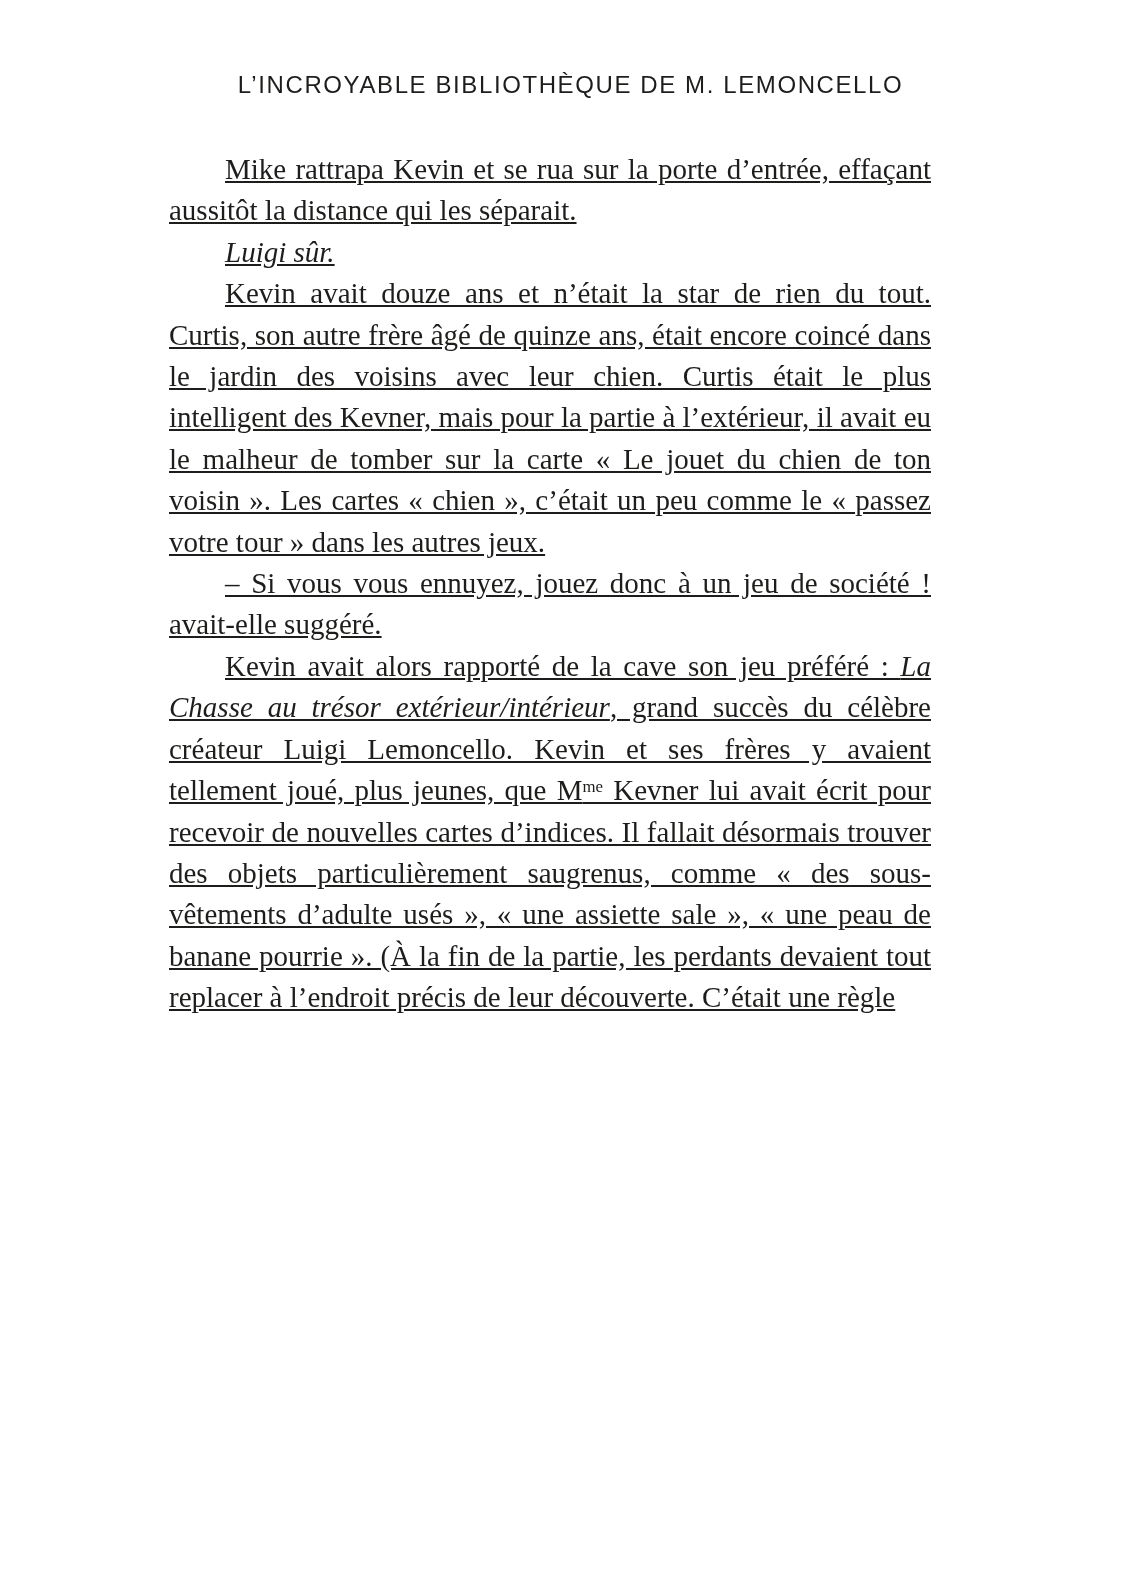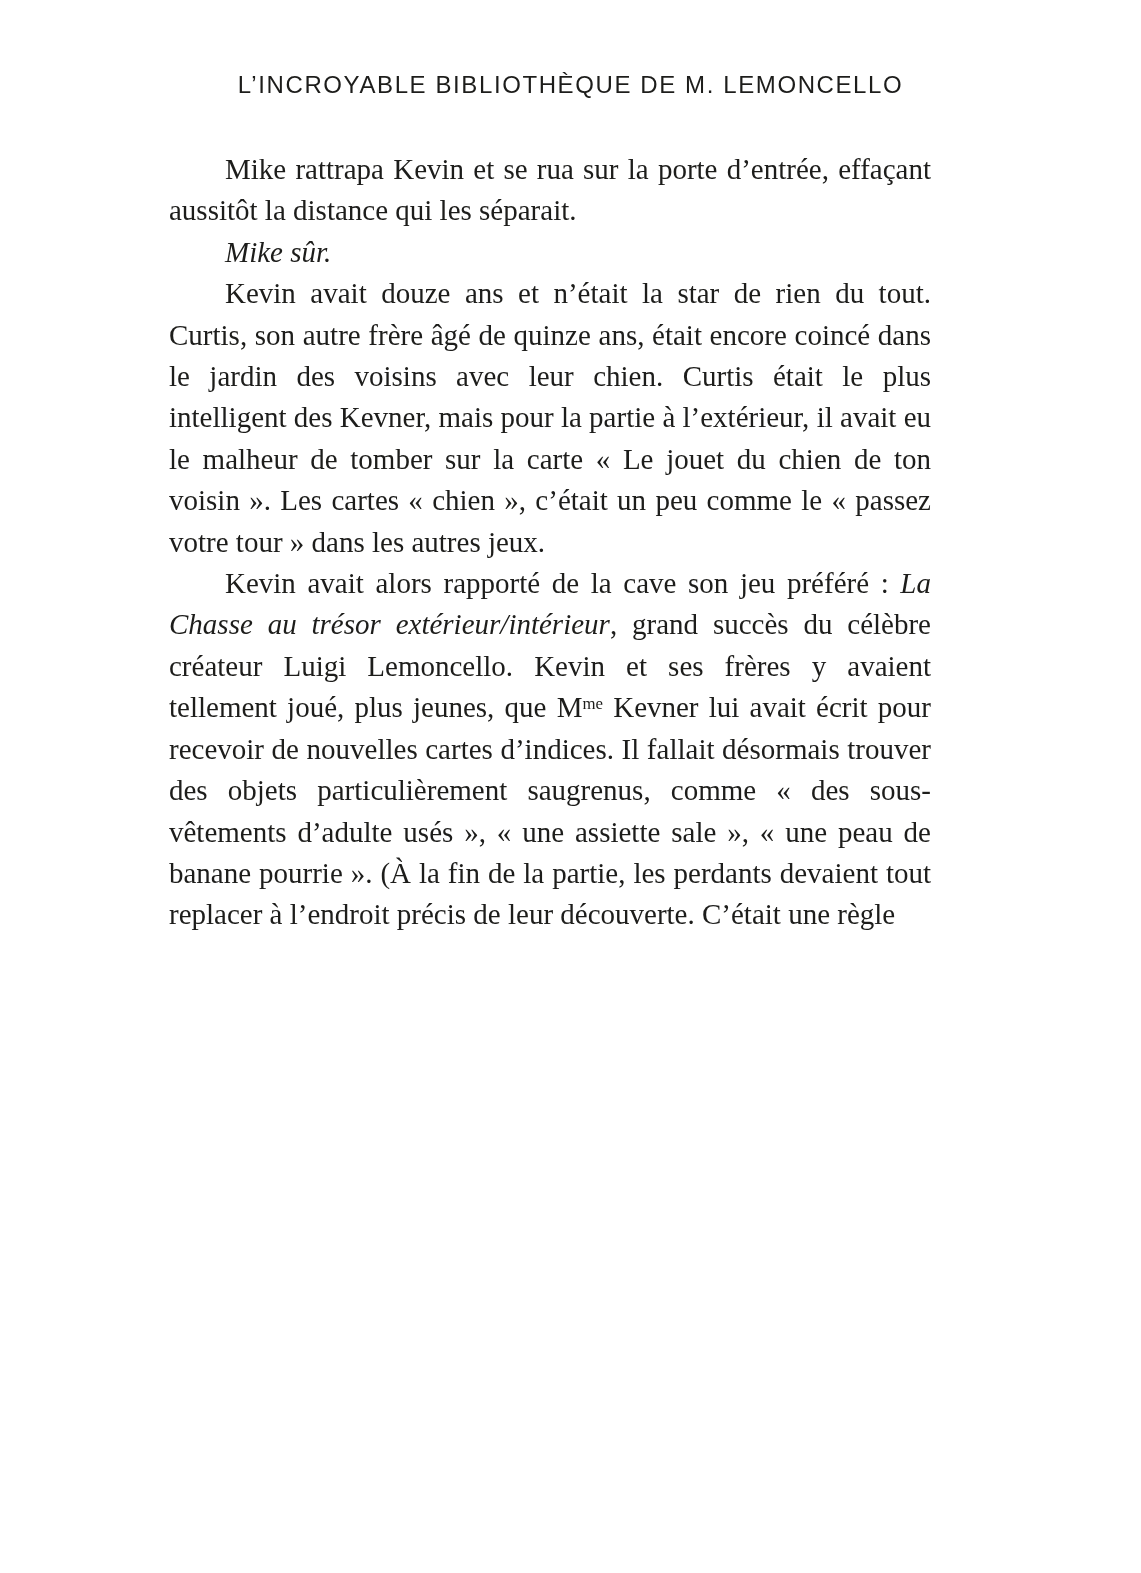--- a/index.html
+++ b/index.html
@@ -27,20 +27,21 @@
     font-size: 24px;
     letter-spacing: 1.6px;
     color: #1d1d1b;
     white-space: nowrap;
   }
   .page-body {
     position: absolute;
     left: 169px;
     top: 149px;
     width: 762px;
+    text-decoration: underline;
   }
   .page-body p {
     margin: 0;
     padding: 0;
     font-size: 29px;
     line-height: 41.4px;
     text-align: justify;
     hyphens: none;
   }
   .page-body p.indent {
@@ -67,19 +68,20 @@
   }
 </style>
 </head>
 <body>
 
 <div class="page">
   <div class="running-header">L’INCROYABLE BIBLIOTHÈQUE DE M. LEMONCELLO</div>
 
   <div class="page-body">
       <p class="indent"><span class="run-normal">Mike rattrapa Kevin et se rua sur la porte d’entrée, effaçant aussitôt la distance qui les séparait.</span></p>
-      <p class="indent"><span class="run-italic">Mike sûr.</span></p>
+      <p class="indent"><span class="run-italic">Luigi sûr.</span></p>
       <p class="indent"><span class="run-normal">Kevin avait douze ans et n’était la star de rien du tout. Curtis, son autre frère âgé de quinze ans, était encore coincé dans le jardin des voisins avec leur chien. Curtis était le plus intelligent des Kevner, mais pour la partie à l’extérieur, il avait eu le malheur de tomber sur la carte «&nbsp;Le jouet du chien de ton voisin&nbsp;». Les cartes «&nbsp;chien&nbsp;», c’était un peu comme le «&nbsp;passez votre tour&nbsp;» dans les autres jeux.</span></p>
+      <p class="indent"><span class="run-normal">– Si vous vous ennuyez, jouez donc à un jeu de société&nbsp;! avait-elle suggéré.</span></p>
       <p class="indent"><span class="run-normal">Kevin avait alors rapporté de la cave son jeu préféré&nbsp;: </span><span class="run-italic">La Chasse au trésor extérieur/intérieur</span><span class="run-normal">, grand succès du célèbre créateur Luigi Lemoncello. Kevin et ses frères y avaient tellement joué, plus jeunes, que M</span><sup class="run-sup">me</sup><span class="run-normal"> Kevner lui avait écrit pour recevoir de nouvelles cartes d’indices. Il fallait désormais trouver des objets particulièrement saugrenus, comme «&nbsp;des sous-vêtements d’adulte usés&nbsp;», «&nbsp;une assiette sale&nbsp;», «&nbsp;une peau de banane pourrie&nbsp;». (À la fin de la partie, les perdants devaient tout replacer à l’endroit précis de leur découverte. C’était une règle</span></p>
     </div>
 
   <div class="page-number">8</div>
 </div>
 
 </body></html>

